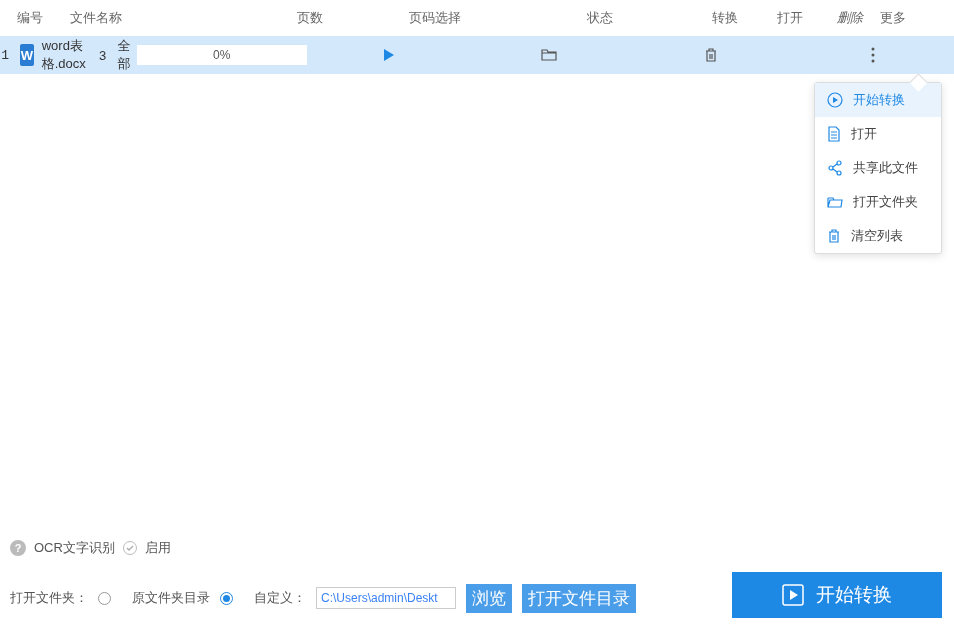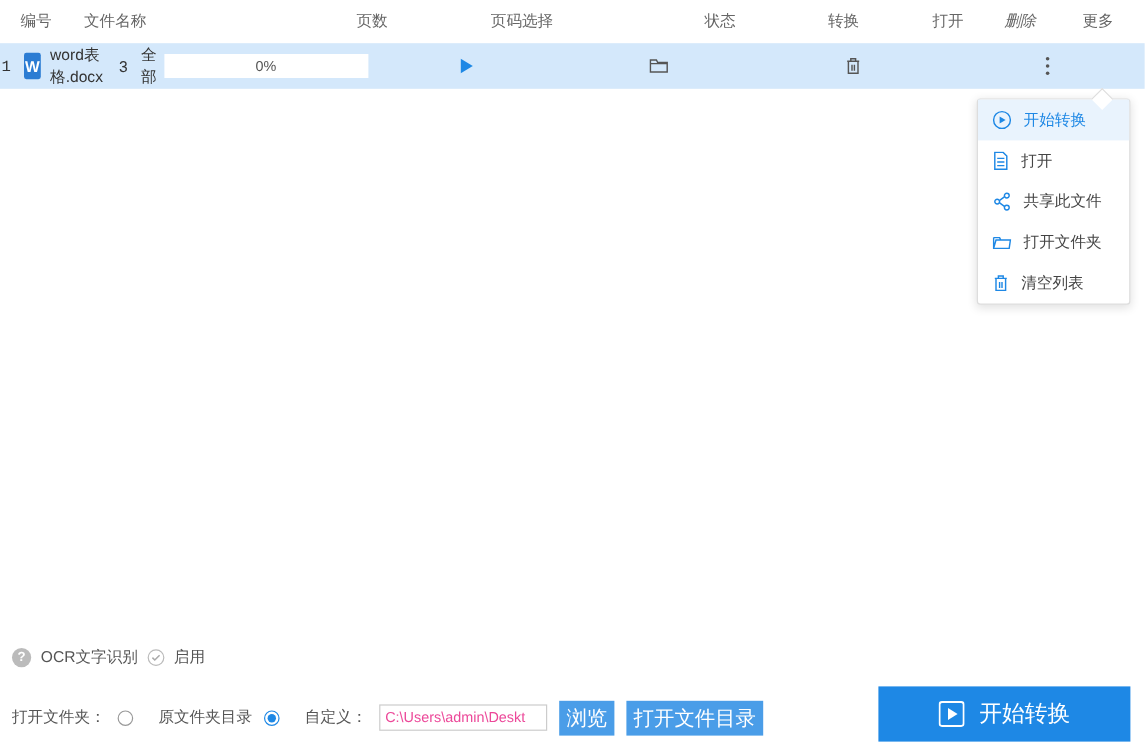--- a/index.html
+++ b/index.html
@@ -18,24 +18,24 @@
       height: 36px;
       background: #fff;
       color: #666;
       font-size: 13px;
     }
     .col-index { width: 60px; text-align: center; font-family: Liberation Mono, monospace; }
     .col-name { width: 200px; padding-left: 10px; }
     .col-pages { width: 100px; text-align: center; }
     .col-pagesel { width: 150px; text-align: center; }
     .col-status { width: 180px; text-align: center; display: flex; justify-content: center; }
-    .col-convert { width: 70px; text-align: left; }
+    .col-convert { width: 70px; text-align: center; }
     .col-open { width: 60px; text-align: center; }
     .col-delete { width: 60px; text-align: center; font-style: italic; }
-    .col-more { width: 70px; text-align: center; }
+    .col-more { width: 70px; }
     .data-row {
       display: flex;
       align-items: center;
       height: 38px;
       background: #d4e8fb;
       font-size: 13px;
     }
     .file-cell {
       display: flex;
       align-items: center;
@@ -173,21 +173,21 @@
       background: #1e88e5;
       border-radius: 50%;
     }
     .radio.checked { border-color: #1e88e5; }
     .path-input {
       width: 140px;
       height: 22px;
       border: 1px solid #ccc;
       padding: 0 4px;
       font-size: 12px;
-      color: #ec4899;
+      color: #3b82f6;
       background: #fff;
       outline: none;
     }
     .small-btn {
       background: #4a9de8;
       color: #fff;
       border: none;
       padding: 3px 6px;
       font-size: 17px;
       cursor: pointer;

